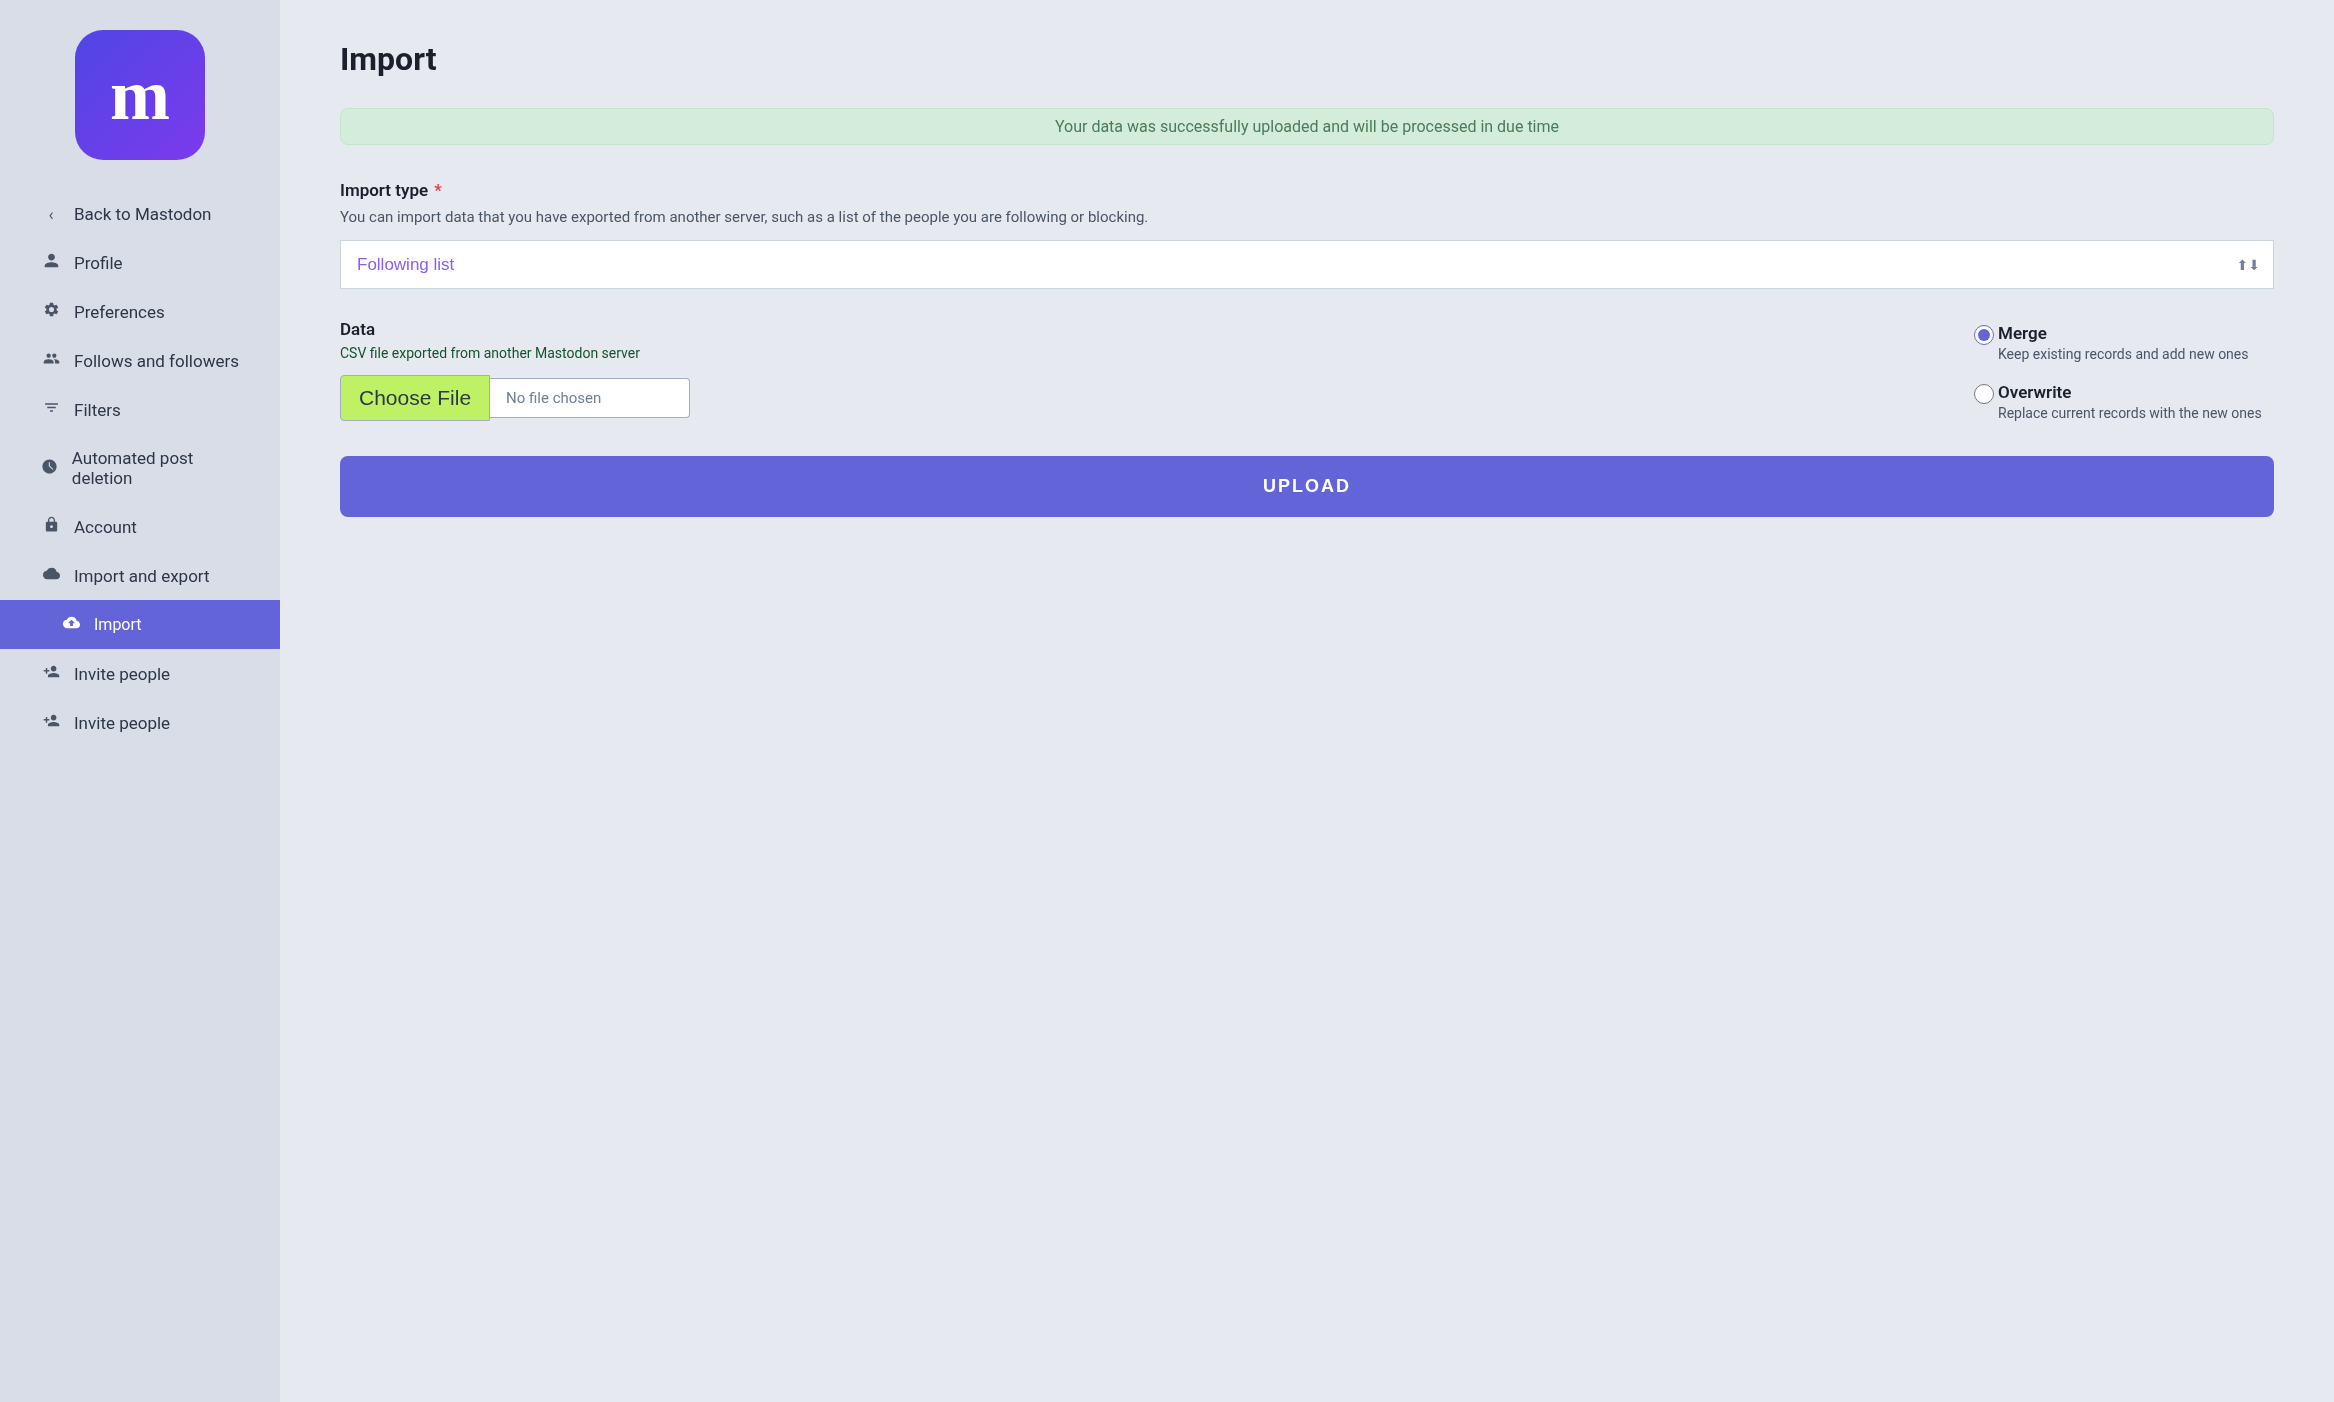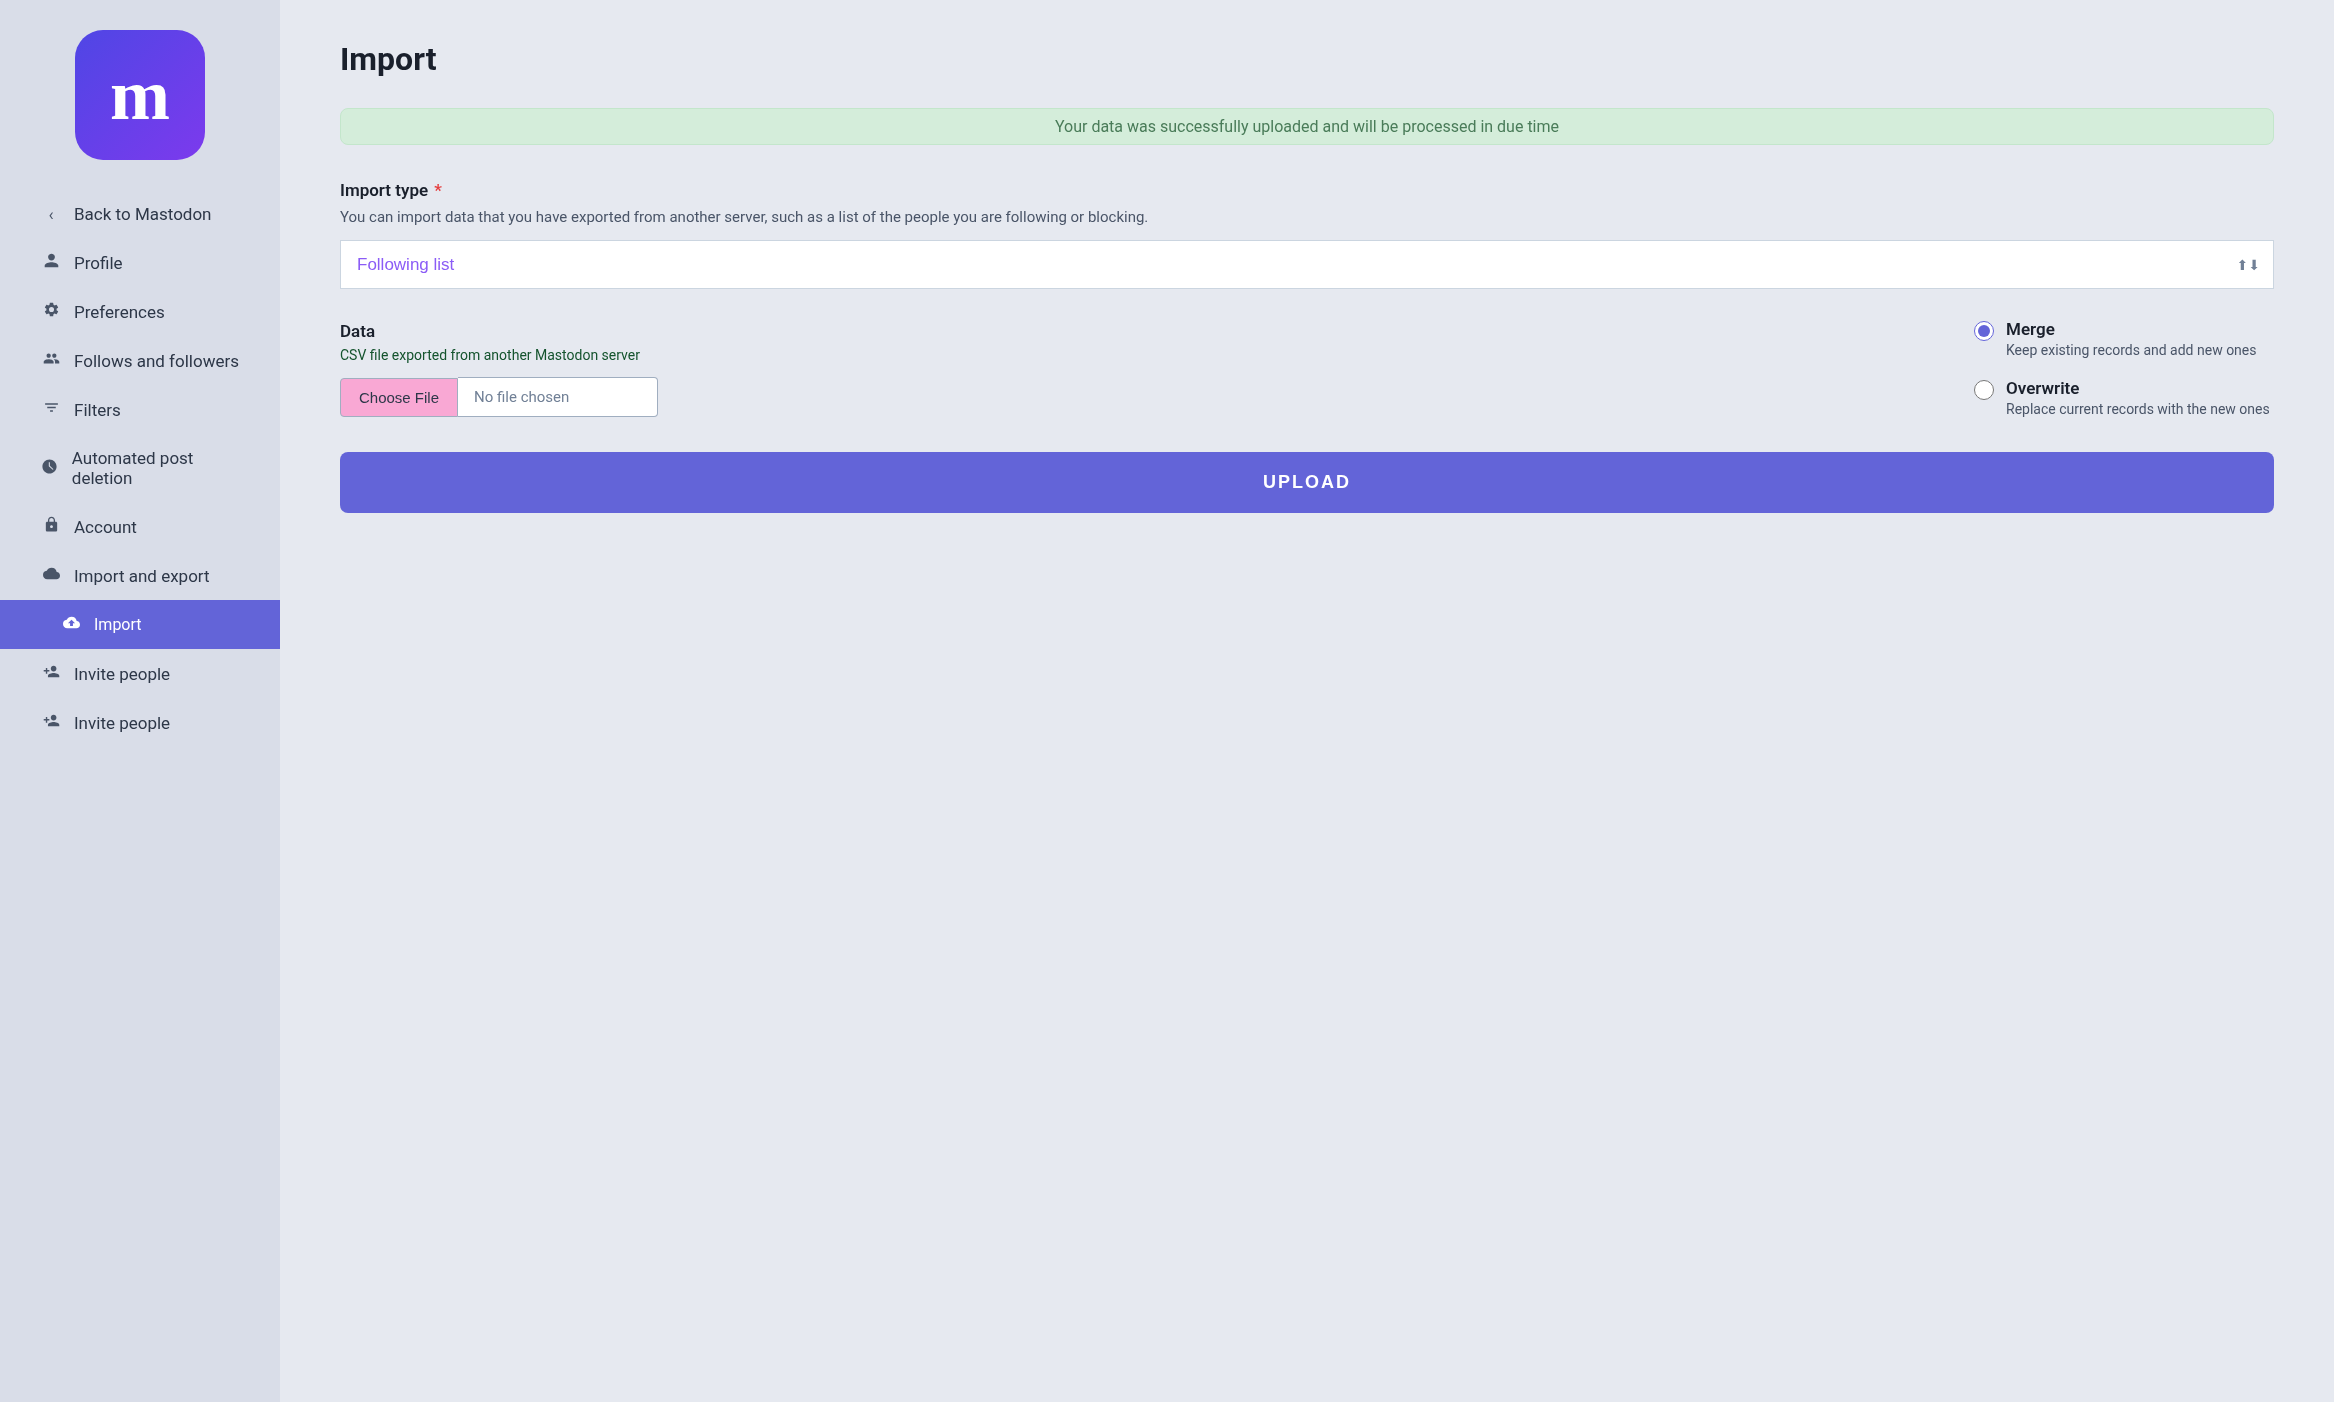--- a/index.html
+++ b/index.html
@@ -198,44 +198,44 @@
     }
 
     .file-input-row {
       display: flex;
       align-items: center;
       gap: 0;
     }
 
     .choose-file-btn {
       padding: 10px 18px;
-      background: #f9a8d4;
+      background: #bef264;
       border: 1px solid #a0aec0;
       border-radius: 4px 0 0 4px;
-      font-size: 15px;
+      font-size: 21px;
       cursor: pointer;
       color: #2d3748;
     }
 
     .file-name-display {
       padding: 10px 16px;
       background: white;
       border: 1px solid #a0aec0;
       border-left: none;
       border-radius: 0 4px 4px 0;
       font-size: 15px;
       color: #718096;
       min-width: 200px;
     }
 
     
     .radio-option {
       display: flex;
       align-items: flex-start;
-      gap: 12px;
+      gap: 4px;
       cursor: pointer;
     }
 
     .radio-input {
       width: 20px;
       height: 20px;
       accent-color: #6364d8;
       cursor: pointer;
       margin-top: 2px;
     }

